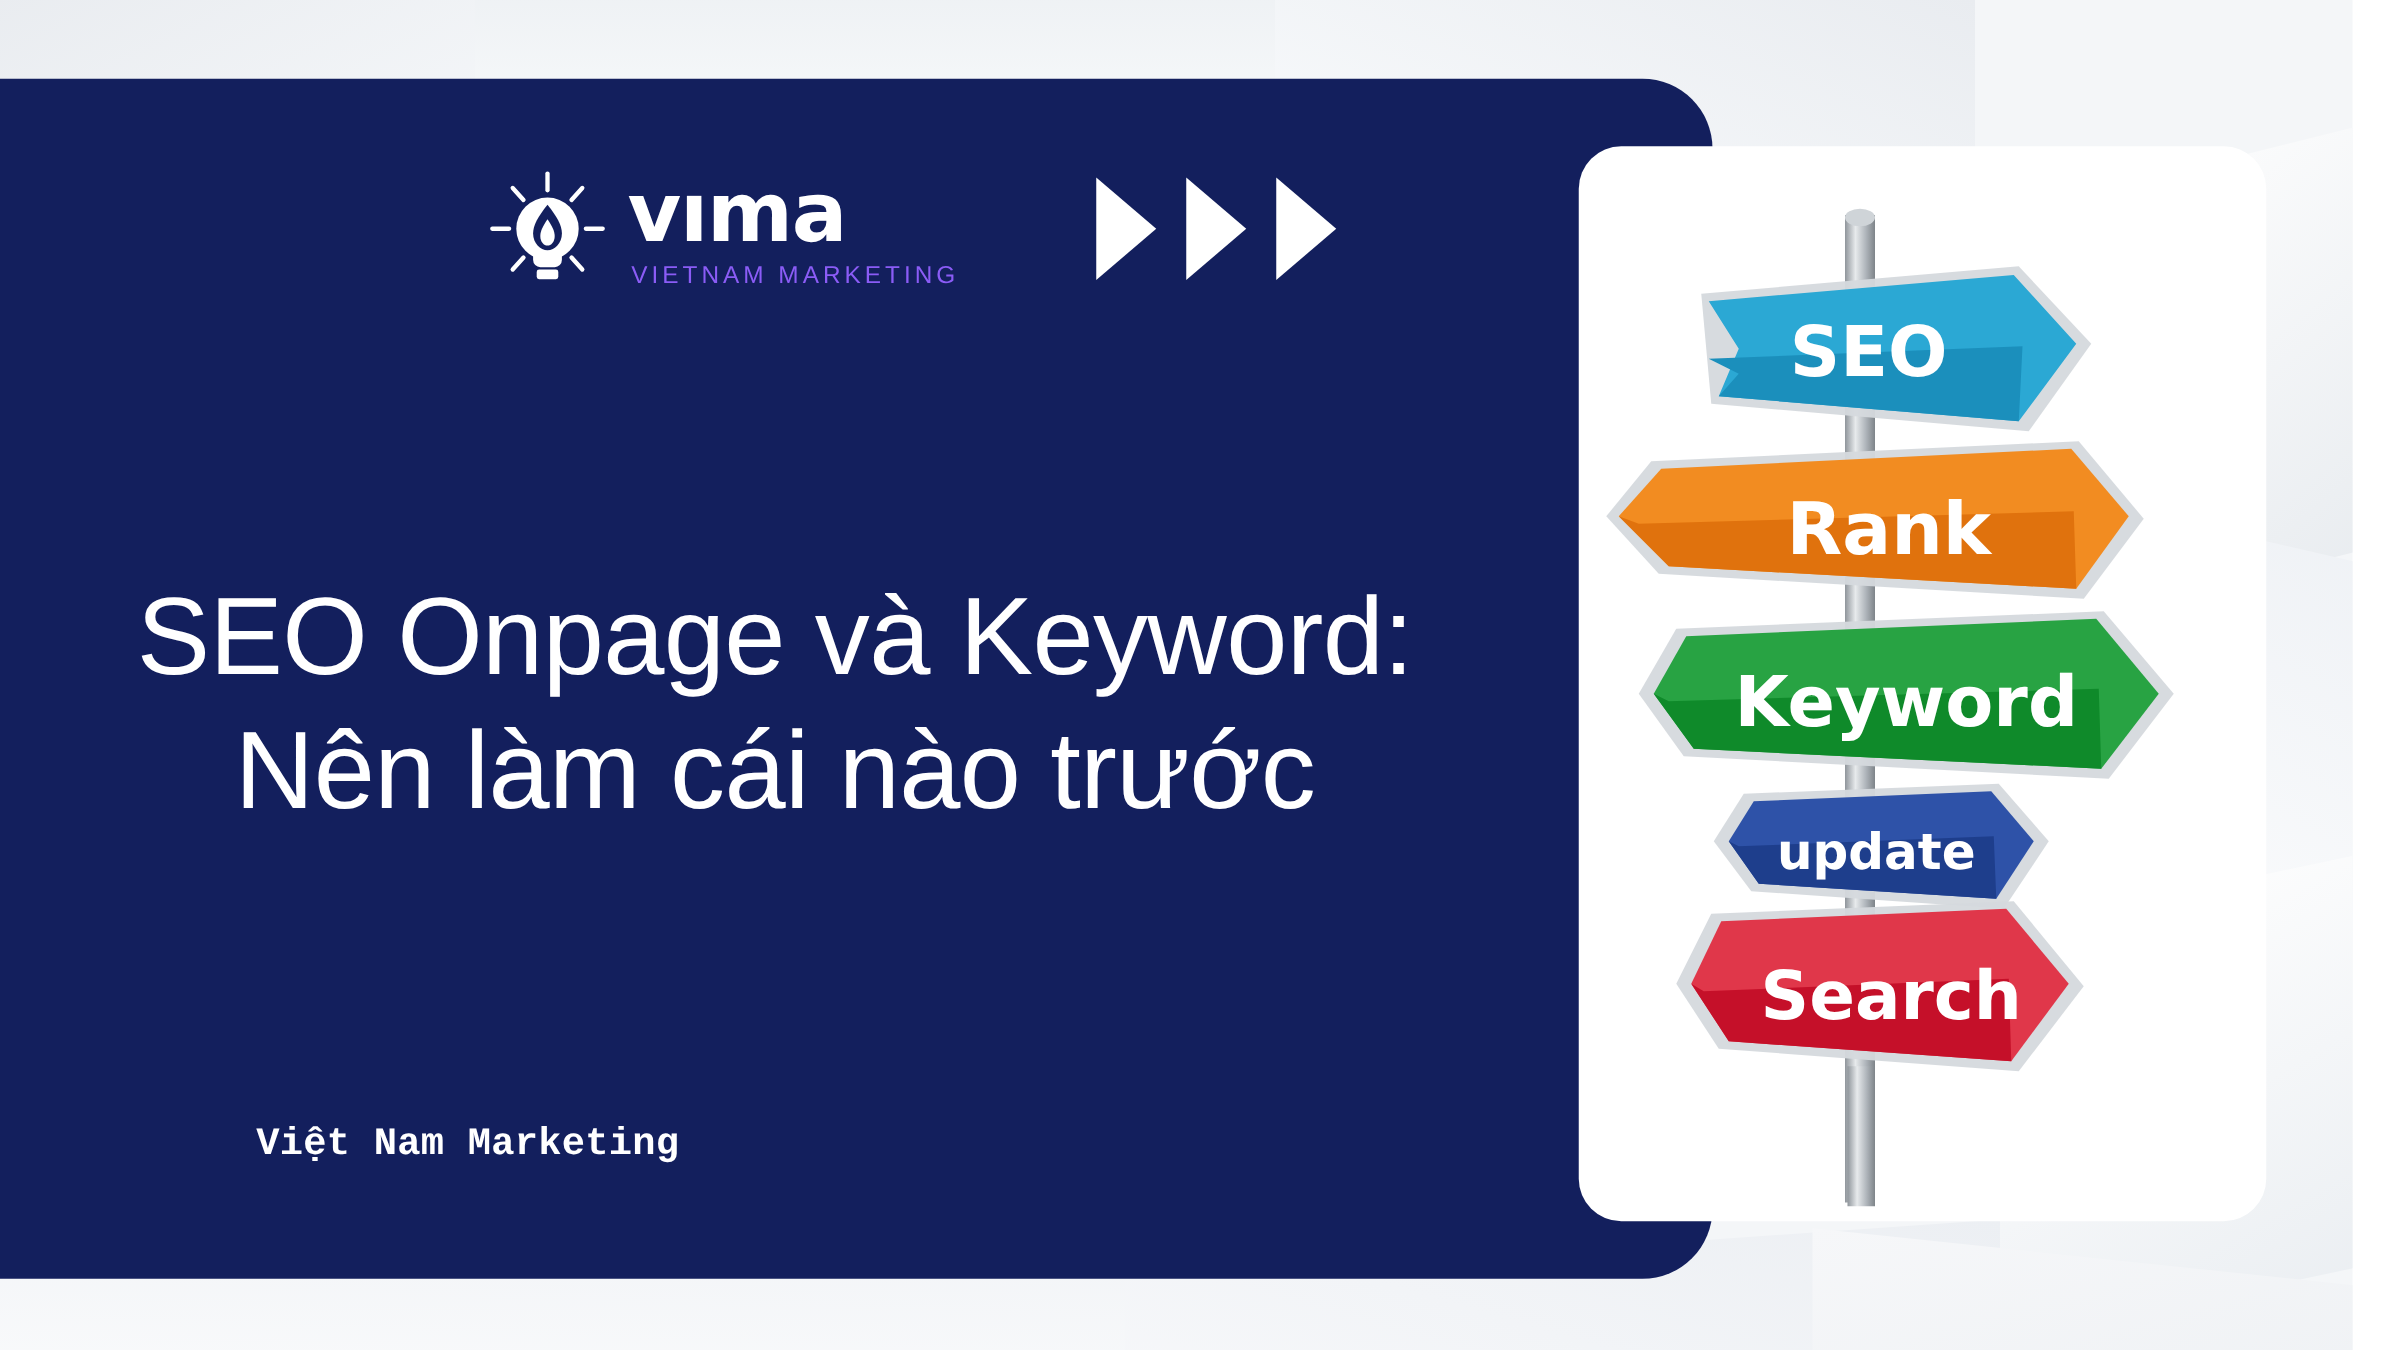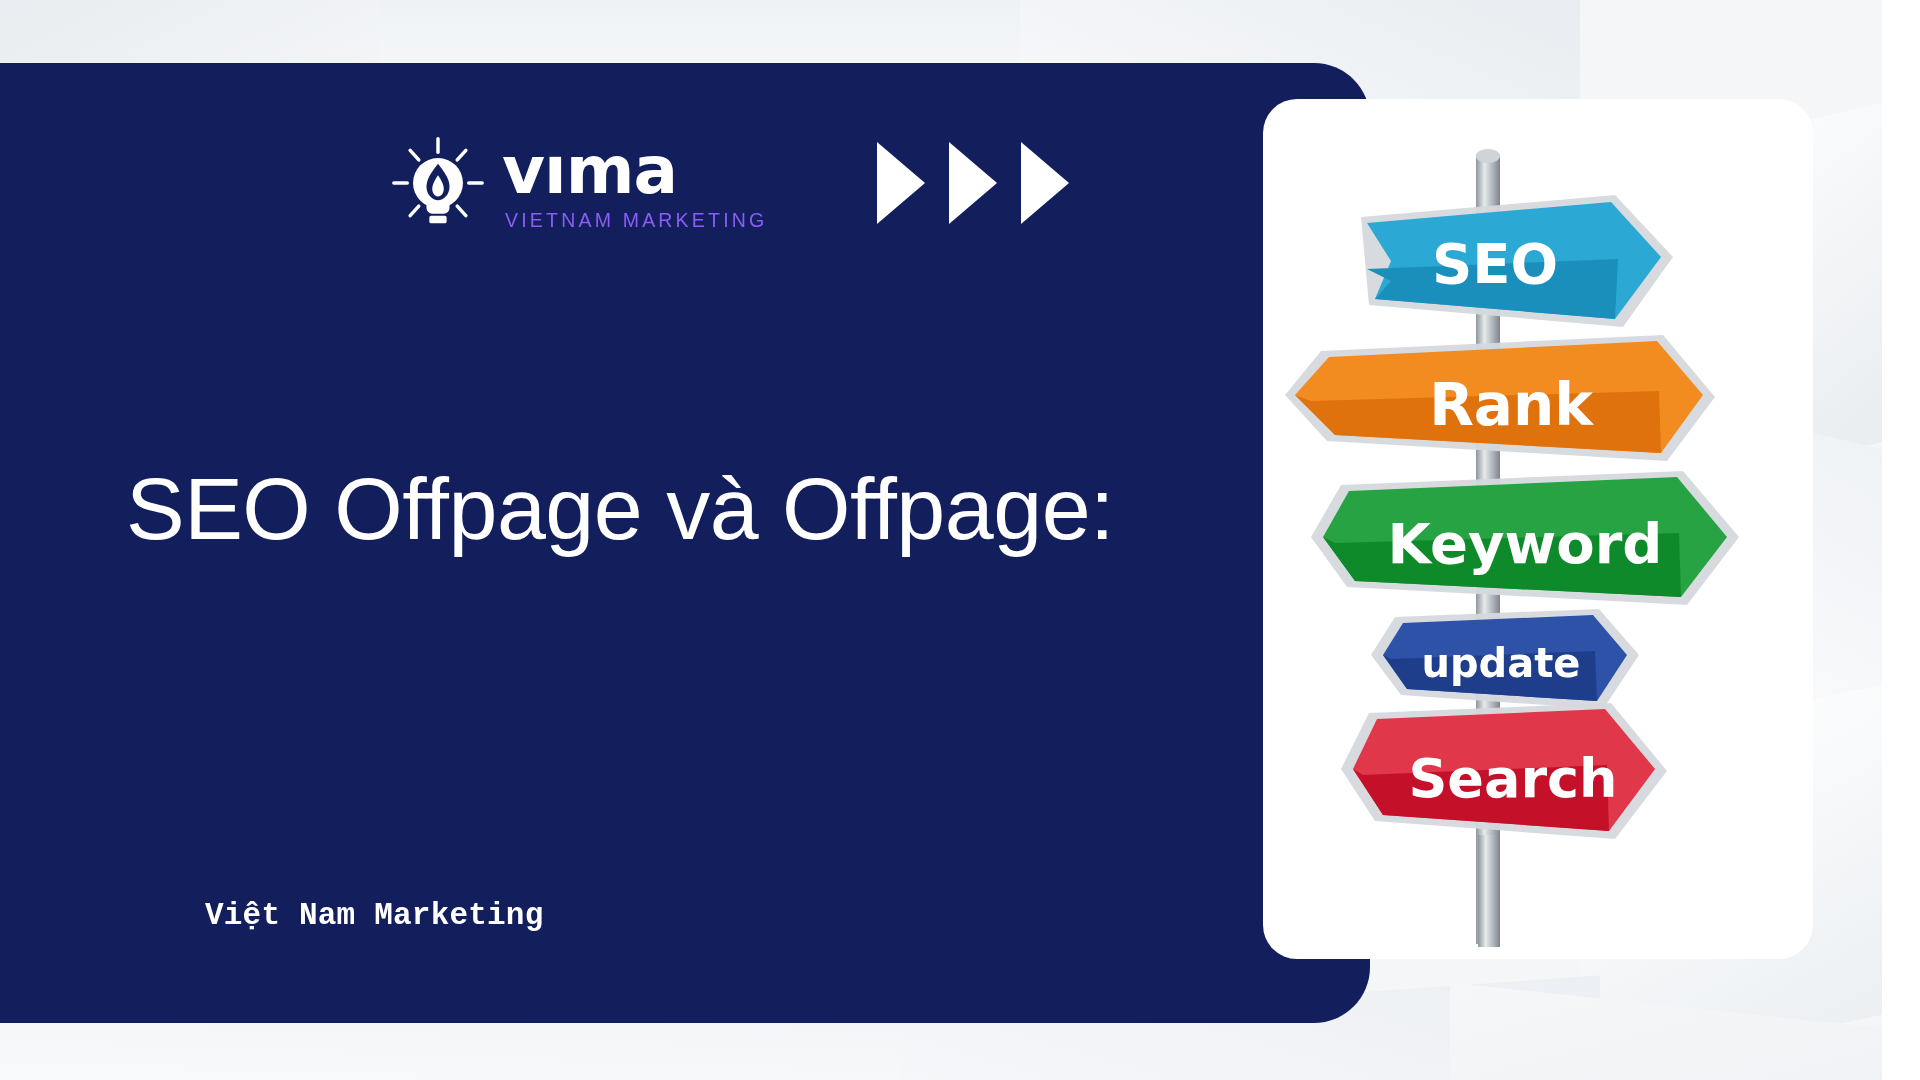--- a/index.html
+++ b/index.html
@@ -146,21 +146,21 @@
     font-size: 31px;
     font-weight: bold;
     letter-spacing: 0.2px;
     font-family: Liberation Mono, monospace;
   }
 
   
   #image-card {
     position: absolute;
     left: 1263px;
-    top: 99px;
+    top: 117px;
     width: 550px;
     height: 860px;
     background: #ffffff;
     border-radius: 34px;
     overflow: hidden;
   }
 
   #signpost {
     position: absolute;
     inset: 0;
@@ -216,21 +216,22 @@
     </div>
 
     <div id="chevrons">
       <span class="chev"></span>
       <span class="chev"></span>
       <span class="chev"></span>
     </div>
   </div>
 
   <div id="title-block">
-    <span class="title-line">SEO Offpage và Offpage:</span>
+    <span class="title-line">SEO Onpage và Keyword:</span>
+    <span class="title-line">Nên làm cái nào trước</span>
   </div>
 
   <div id="footer-label">Việt Nam Marketing</div>
 
   <div id="image-card">
     <div id="signpost">
       <svg viewBox="0 0 550 860" preserveAspectRatio="xMidYMid meet">
         <defs>
           <linearGradient id="gpost" x1="0" y1="0" x2="1" y2="0">
             <stop offset="0%" stop-color="#8f959b"></stop>

